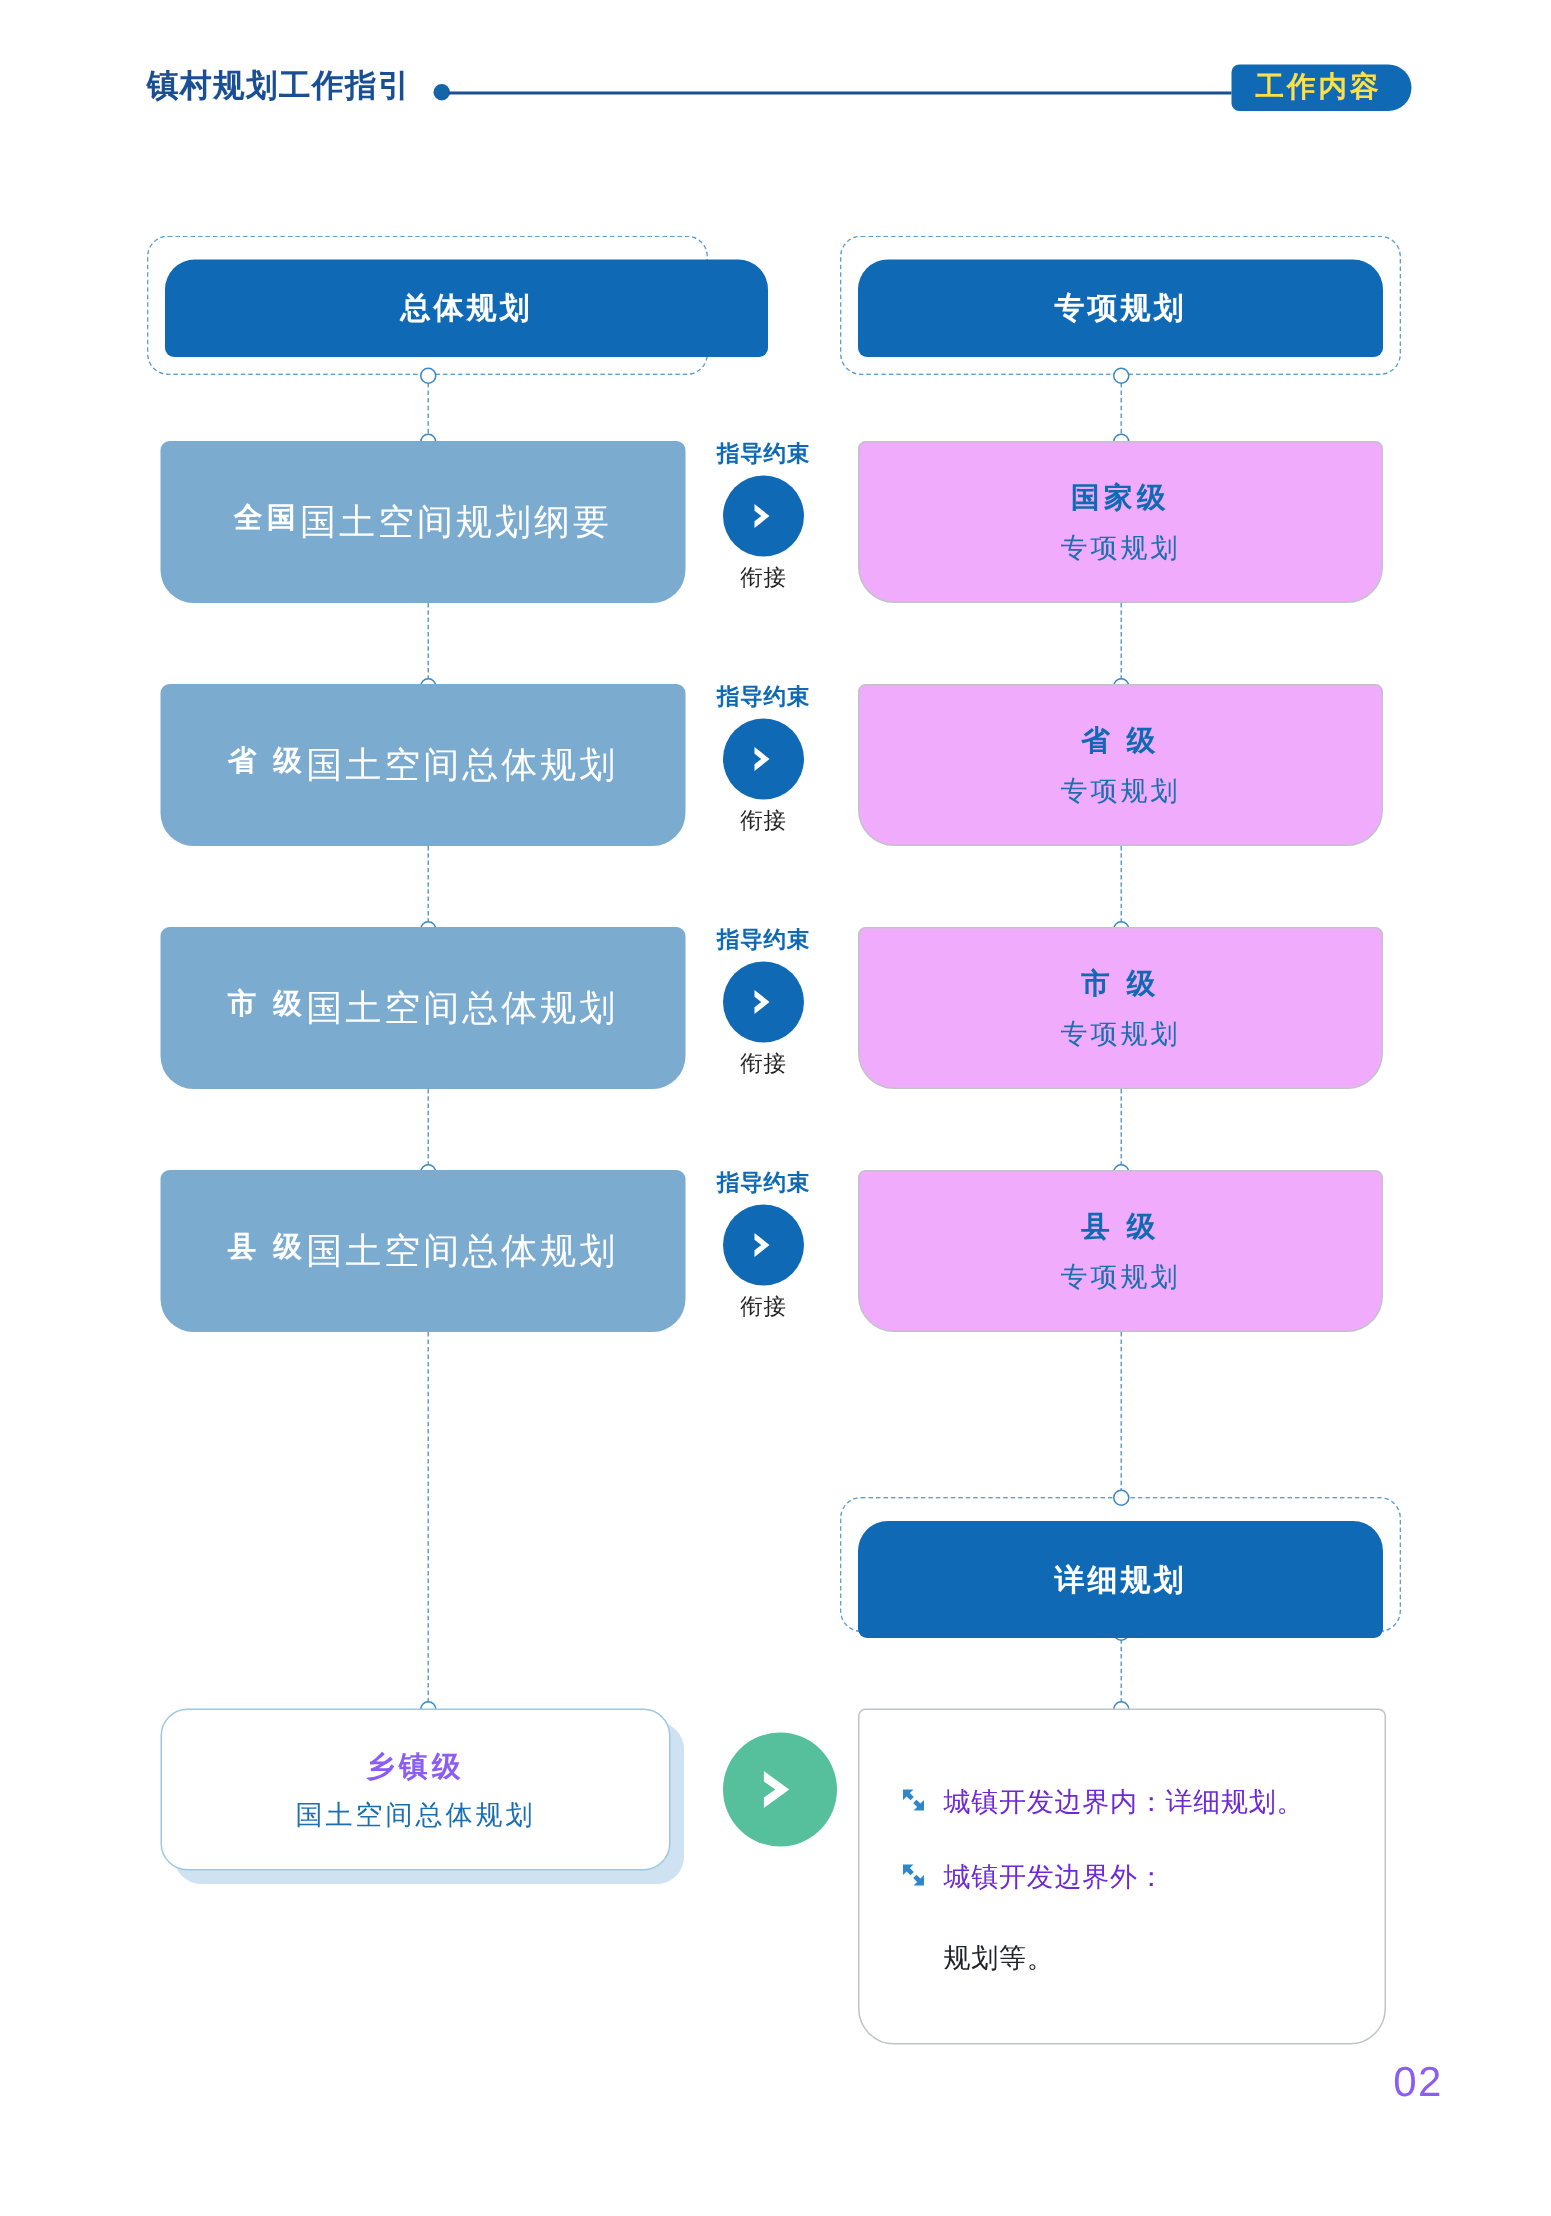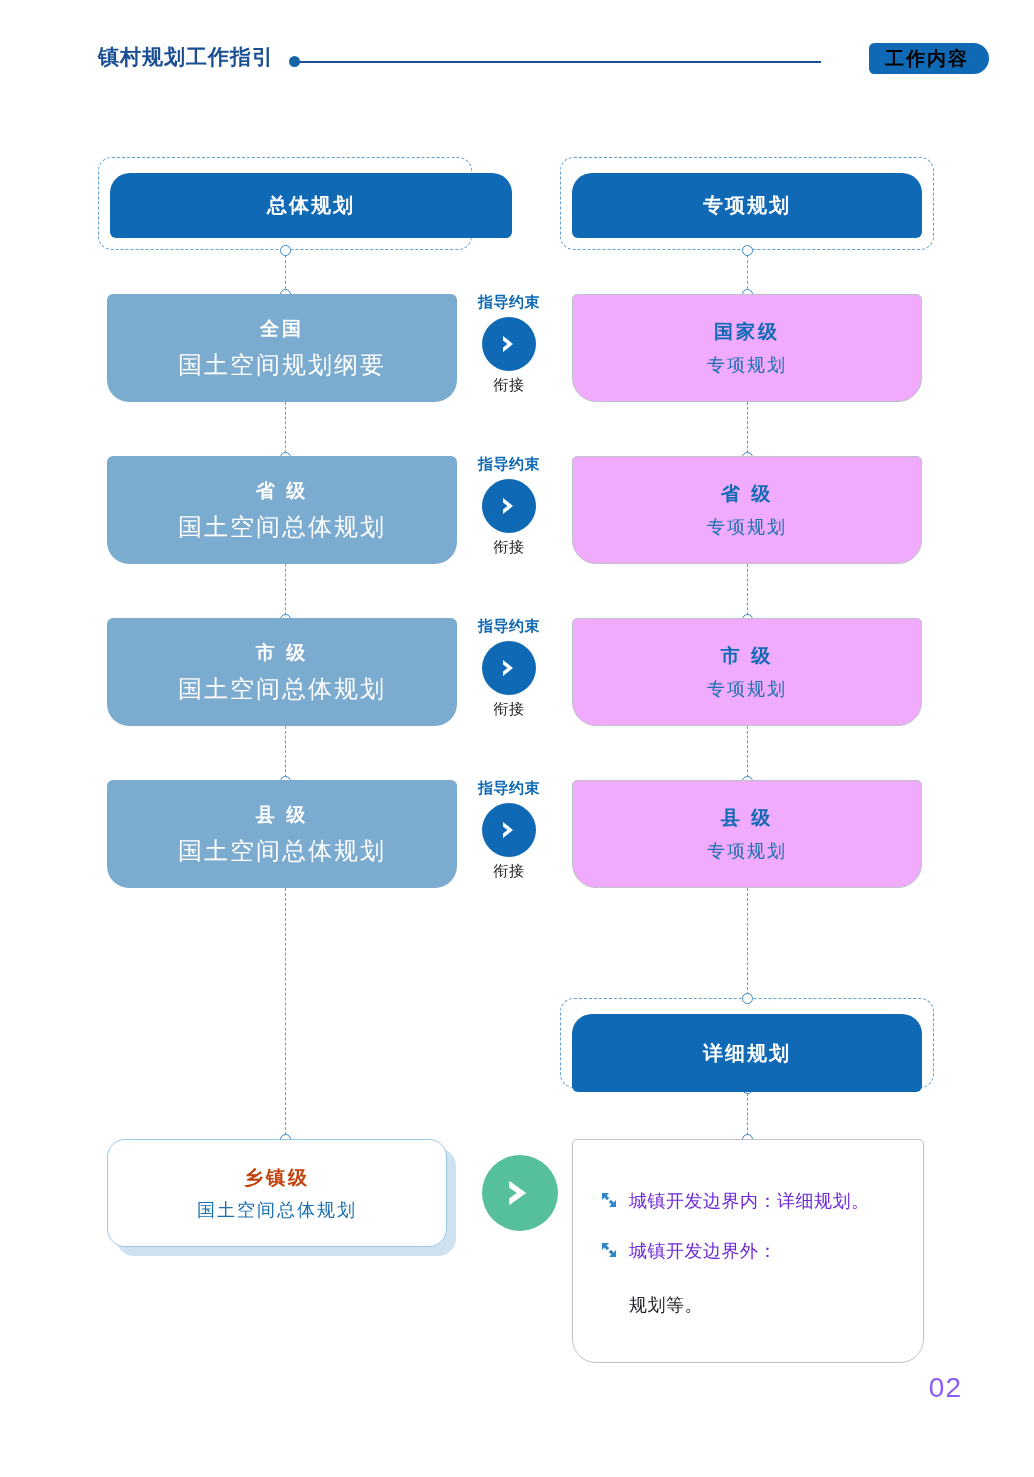--- a/index.html
+++ b/index.html
@@ -44,28 +44,27 @@
     width: 522px; height: 2px;
     background: #1b4f94;
   }
   .header-badge {
     position: absolute;
     left: 821px; top: 43px;
     height: 31px;
     padding: 0 20px 0 16px;
     border-radius: 6px 18px 18px 6px;
     background: #0f69b4;
-    color: #000000;
+    color: #fde047;
     font-size: 19px;
     font-weight: bold;
     letter-spacing: 2px;
     line-height: 31px;
     box-sizing: border-box;
     white-space: nowrap;
-    margin-left: 48px;
   }
 
   
   .canvas {
     position: absolute;
     left: 0; top: 0;
     width: 1034px; height: 1477px;
   }
 
   
@@ -93,21 +92,21 @@
     letter-spacing: 2px;
   }
 
   
   .box-mid {
     position: absolute;
     background: #7cabd0;
     border-radius: 6px 6px 22px 22px;
     color: #ffffff;
     display: flex;
-    flex-direction: column;
+    flex-direction: row;
     align-items: center;
     justify-content: center;
     box-sizing: border-box;
   }
   .box-mid .t1 {
     font-size: 19px;
     font-weight: bold;
     letter-spacing: 3px;
     margin-bottom: 7px;
   }
@@ -151,21 +150,21 @@
     flex-direction: column;
     align-items: center;
     justify-content: center;
     box-sizing: border-box;
     box-shadow: 9px 9px 0 0 #cfe2f2;
   }
   .box-township .t1 {
     font-size: 19px;
     font-weight: bold;
     letter-spacing: 3px;
-    color: #c2410c;
+    color: #8b5cf6;
     margin-bottom: 7px;
   }
   .box-township .t2 {
     font-size: 18px;
     letter-spacing: 2px;
     color: #1b6fb0;
   }
 
   
   .box-note {

